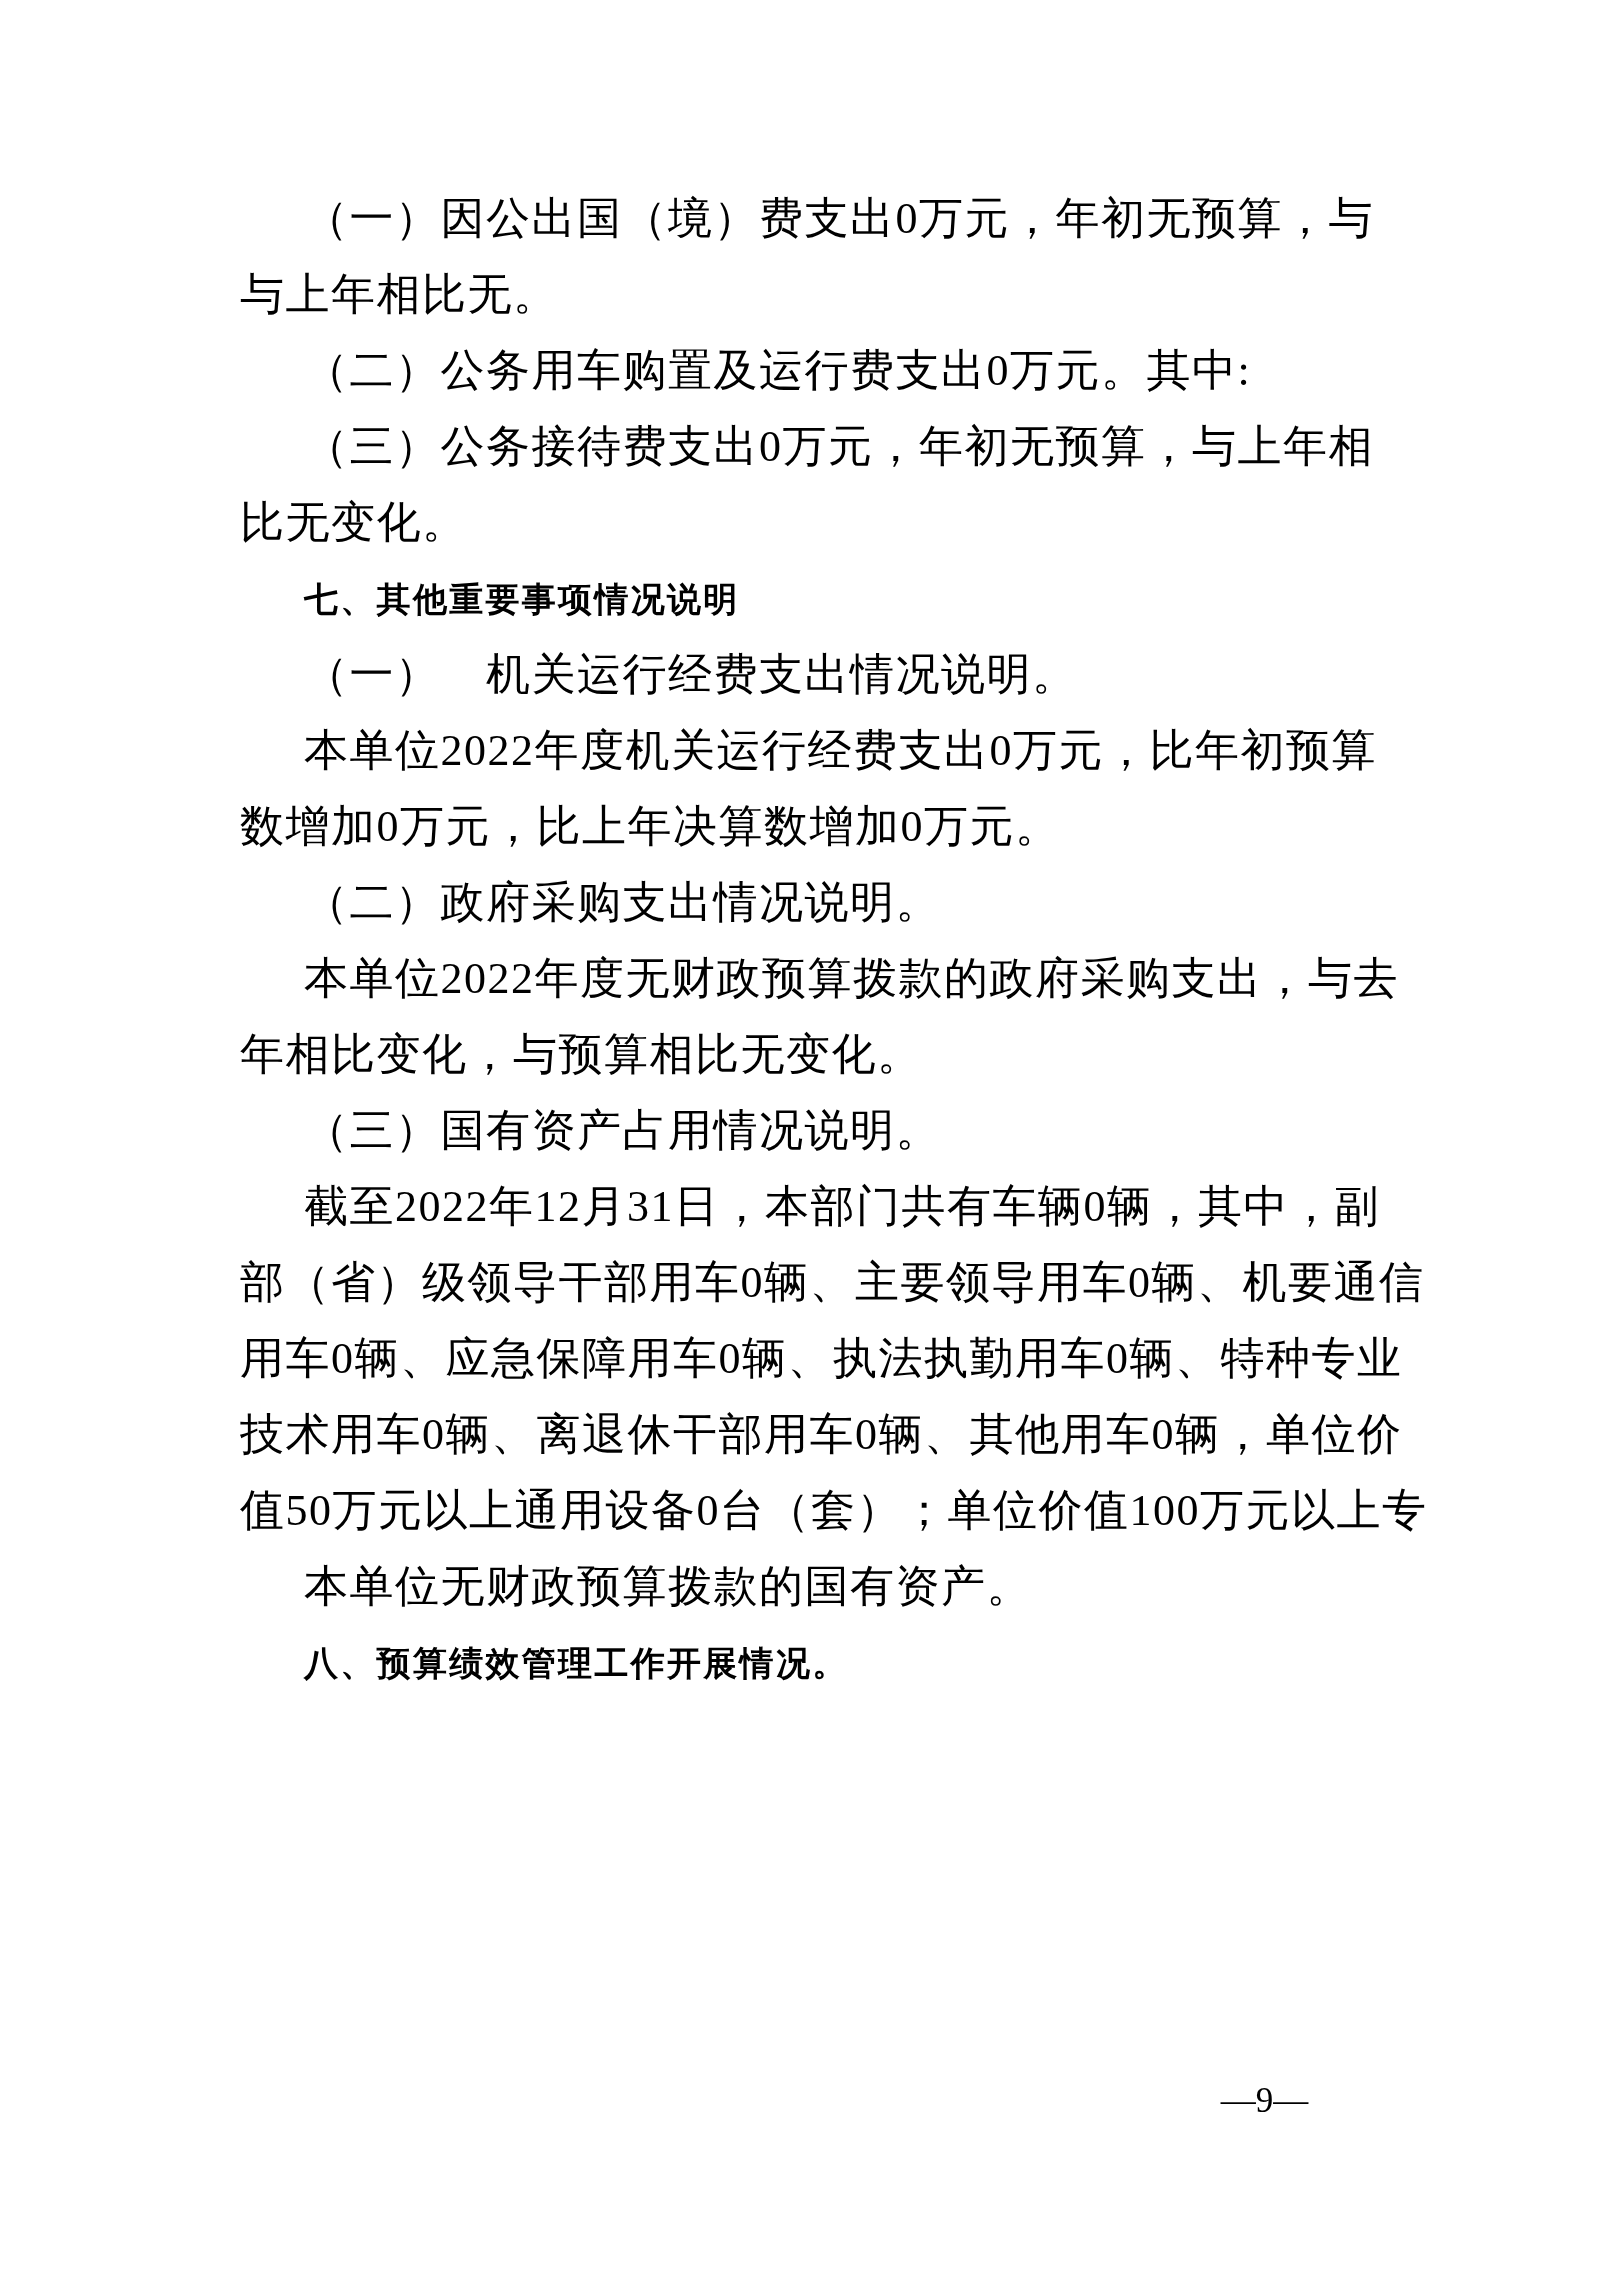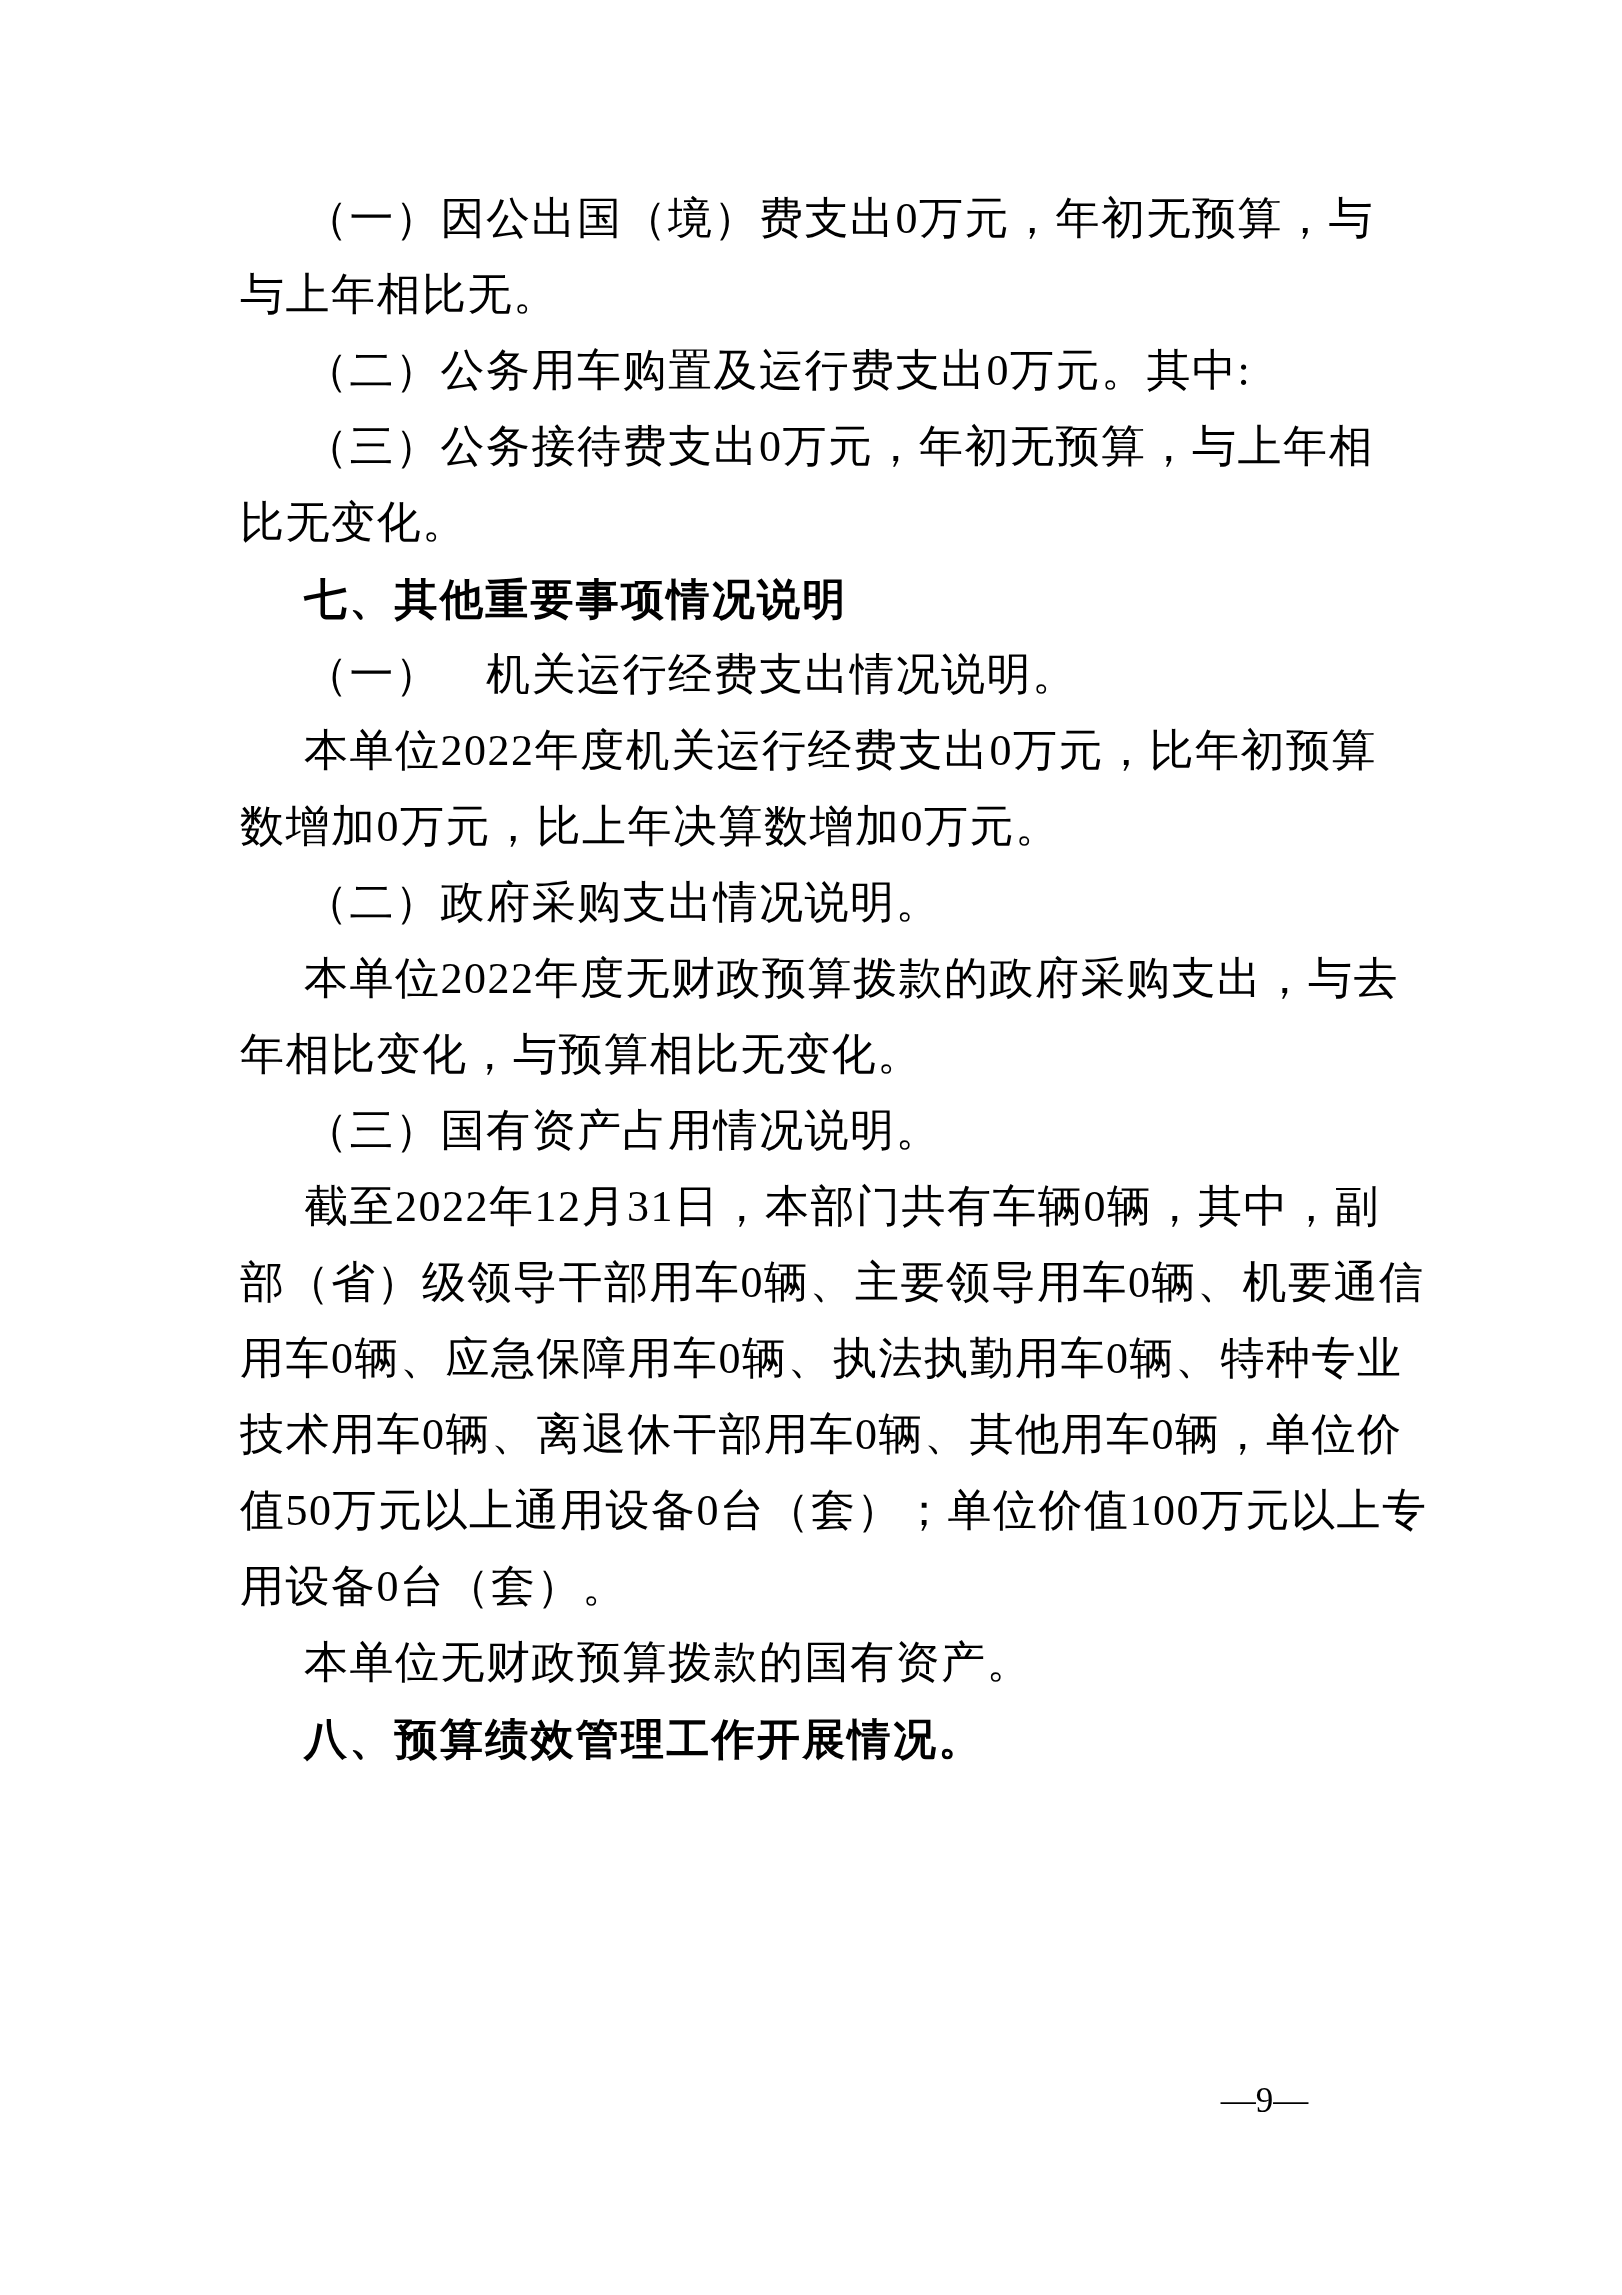--- a/index.html
+++ b/index.html
@@ -31,21 +31,21 @@
     letter-spacing: 1.5px;
     white-space: pre;
     font-weight: 400;
   }
   .line.indent {
     padding-left: 64px;
   }
   .line.heading {
     font-family: "Liberation Sans", "DejaVu Sans", sans-serif;
     font-weight: 700;
-    font-size: 43px;
+    font-size: 34px;
     letter-spacing: 2.3px;
   }
   .page-number {
     position: absolute;
     top: 2080px;
     left: 1208px;
     width: 113px;
     text-align: center;
     font-size: 35px;
     line-height: 42px;
@@ -70,19 +70,18 @@
       <div class="line">数增加0万元，比上年决算数增加0万元。</div>
       <div class="line indent">（二）政府采购支出情况说明。</div>
       <div class="line indent">本单位2022年度无财政预算拨款的政府采购支出，与去</div>
       <div class="line">年相比变化，与预算相比无变化。</div>
       <div class="line indent">（三）国有资产占用情况说明。</div>
       <div class="line indent">截至2022年12月31日，本部门共有车辆0辆，其中，副</div>
       <div class="line">部（省）级领导干部用车0辆、主要领导用车0辆、机要通信</div>
       <div class="line">用车0辆、应急保障用车0辆、执法执勤用车0辆、特种专业</div>
       <div class="line">技术用车0辆、离退休干部用车0辆、其他用车0辆，单位价</div>
       <div class="line">值50万元以上通用设备0台（套）；单位价值100万元以上专</div>
-      <div class="line">用设备0台（套）。</div>
       <div class="line indent">本单位无财政预算拨款的国有资产。</div>
       <div class="line indent heading">八、预算绩效管理工作开展情况。</div>
     </div>
   <div class="page-number">—9—</div>
 </div>
 
 
 </body></html>

